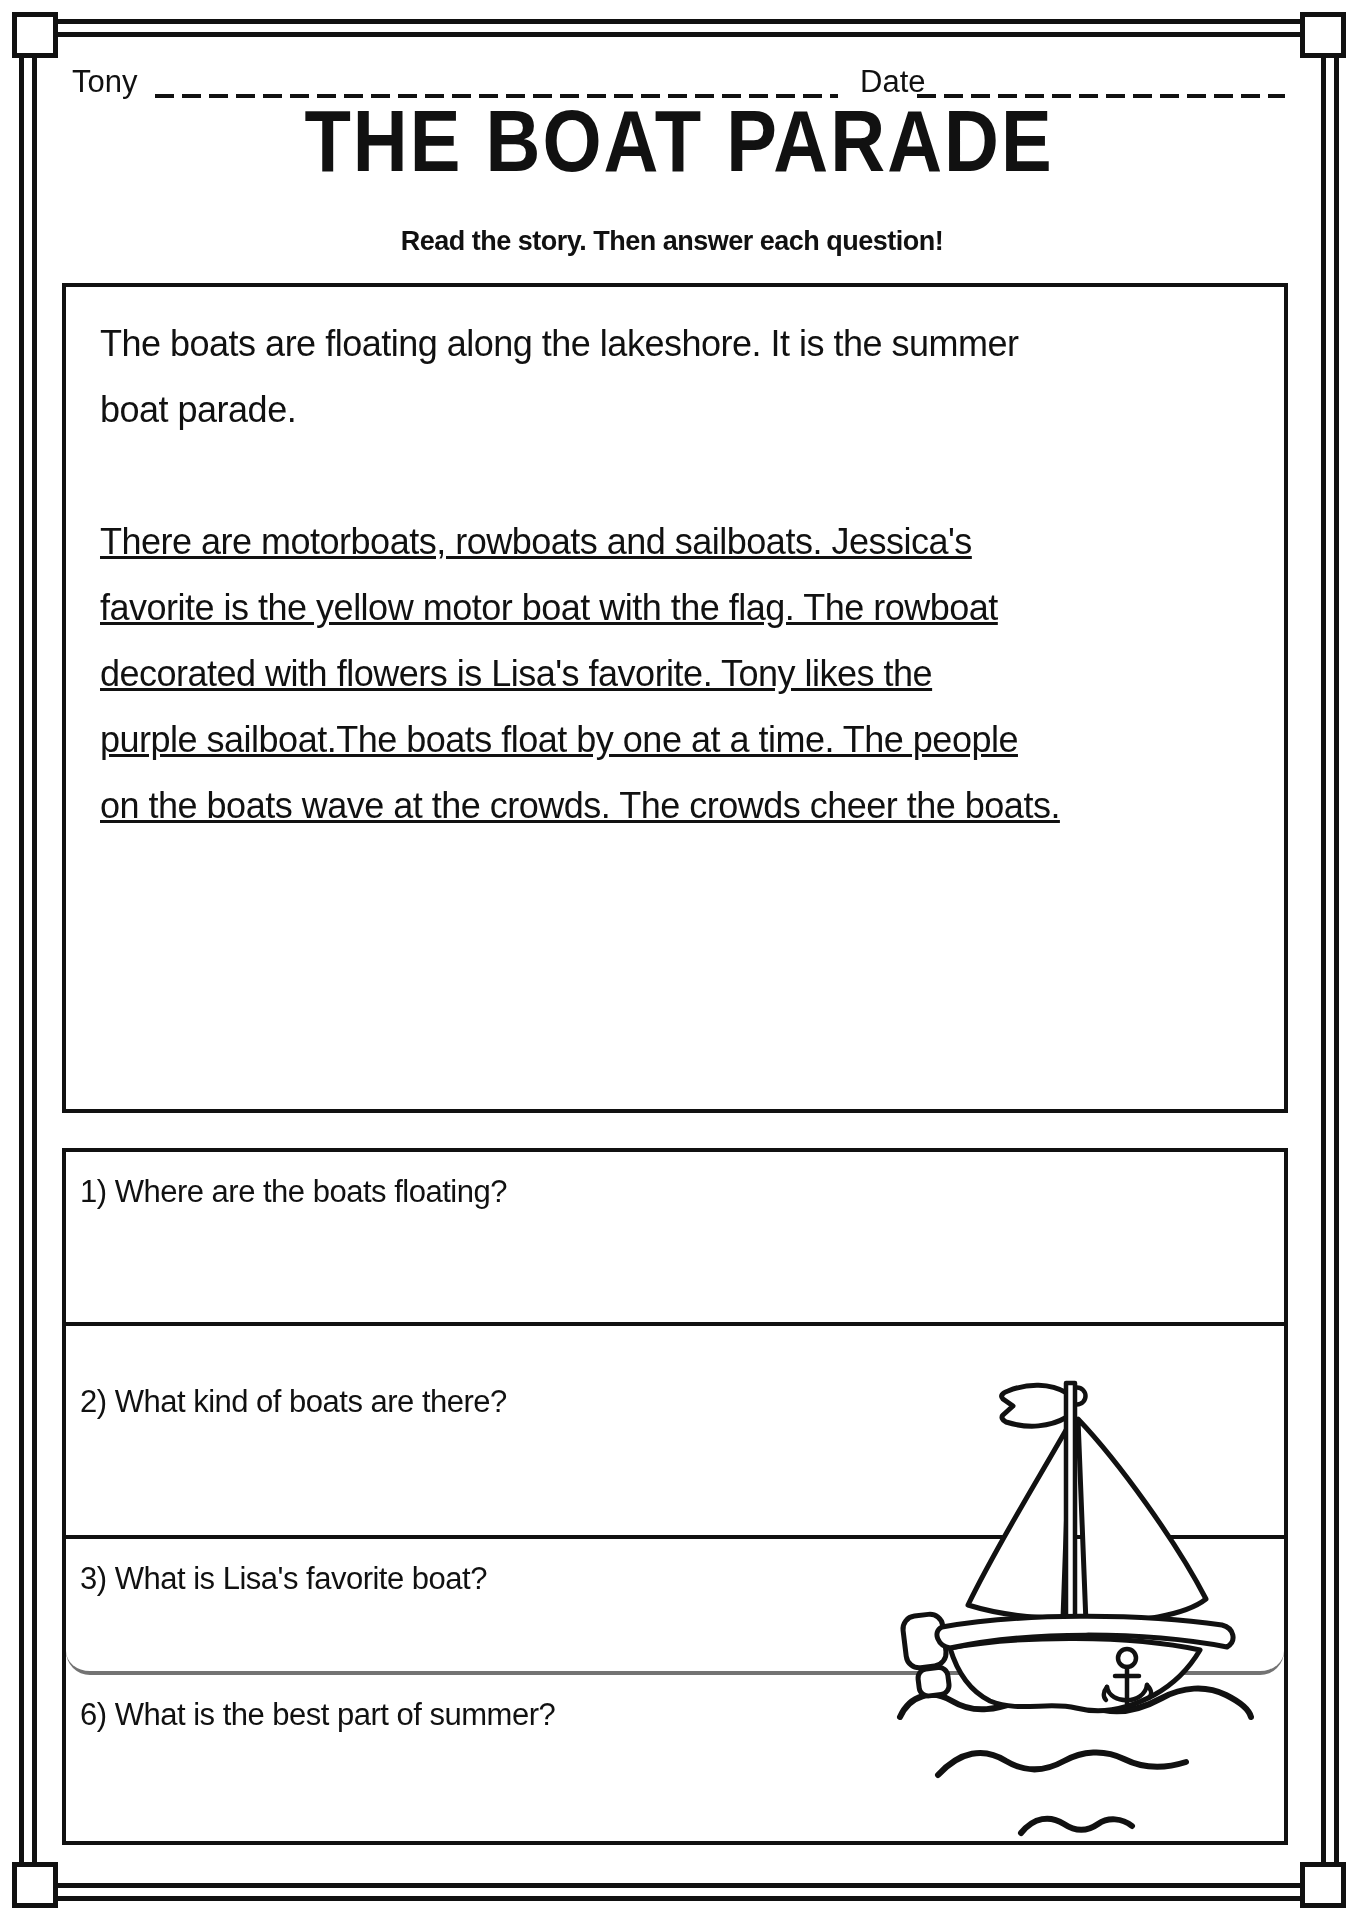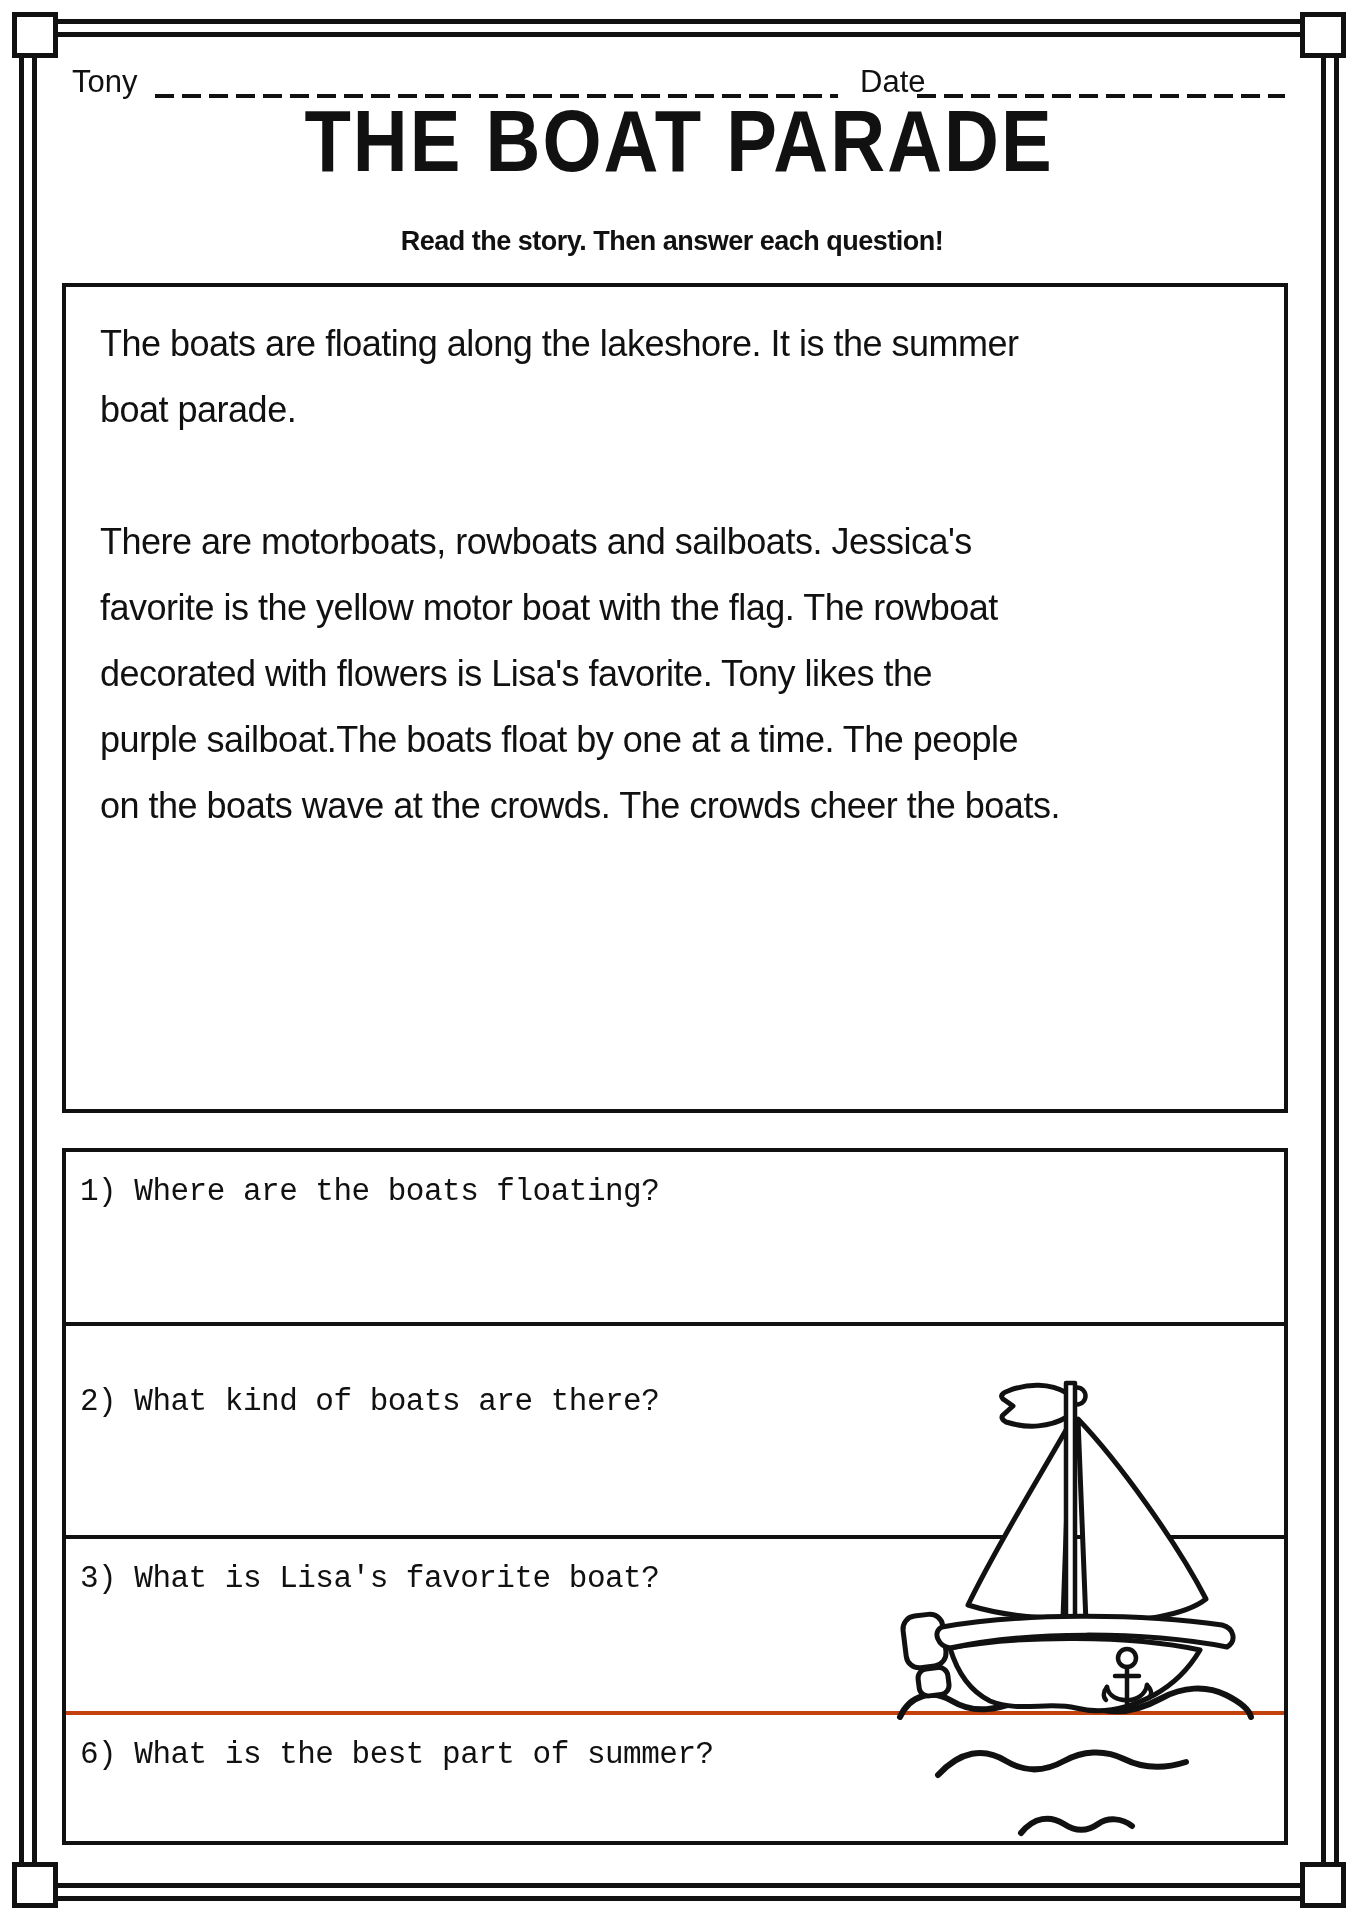--- a/index.html
+++ b/index.html
@@ -33,30 +33,30 @@
     font-size:76px; font-weight:bold; letter-spacing:2px; line-height:1;
     transform:scaleY(1.14); transform-origin:center top; white-space:nowrap; }
   .subtitle { position:absolute; left:0; right:14px; top:226px; text-align:center;
     font-size:27px; font-weight:bold; letter-spacing:-0.5px; }
 
   
   .story-box { position:absolute; left:62px; top:283px; width:1226px; height:830px;
     box-sizing:border-box; border:4px solid #111; padding:24px 28px 0 34px; }
   .story-p { margin:0; font-size:36px; line-height:66px; letter-spacing:-0.5px;
     white-space:pre-line; }
-  .story-p + .story-p { margin-top:66px; }
+  .story-p + .story-p { margin-top:66px;text-decoration:underline; }
 
   
   .q-box { position:absolute; left:62px; top:1148px; width:1226px; height:697px;
     box-sizing:border-box; border:4px solid #111; display:flex; flex-direction:column; }
-  .q-row { position:relative; box-sizing:border-box; padding:22px 20px 0 14px;font-family:Liberation Mono, monospace; }
+  .q-row { position:relative; box-sizing:border-box; padding:22px 20px 0 14px; }
   .q-row .q-text { font-size:31px; letter-spacing:-0.5px; }
   .q-row-1 { height:174px; border-bottom:4px solid #111; }
   .q-row-2 { height:177px; border-bottom:4px solid #111;margin-top:36px; }
-  .q-row-3 { height:176px; border-bottom:4px solid #c2410c; }
+  .q-row-3 { height:136px; border-bottom:4px solid #737373;border-radius:24px; }
   .q-row-4 { flex:1; }
   .answer-space { position:absolute; left:0; right:0; top:60px; bottom:0; }
 
   
   .boat-svg { position:absolute; left:880px; top:1375px; width:380px; height:470px;
     z-index:5; }
 </style>
 </head>
 <body>
 

